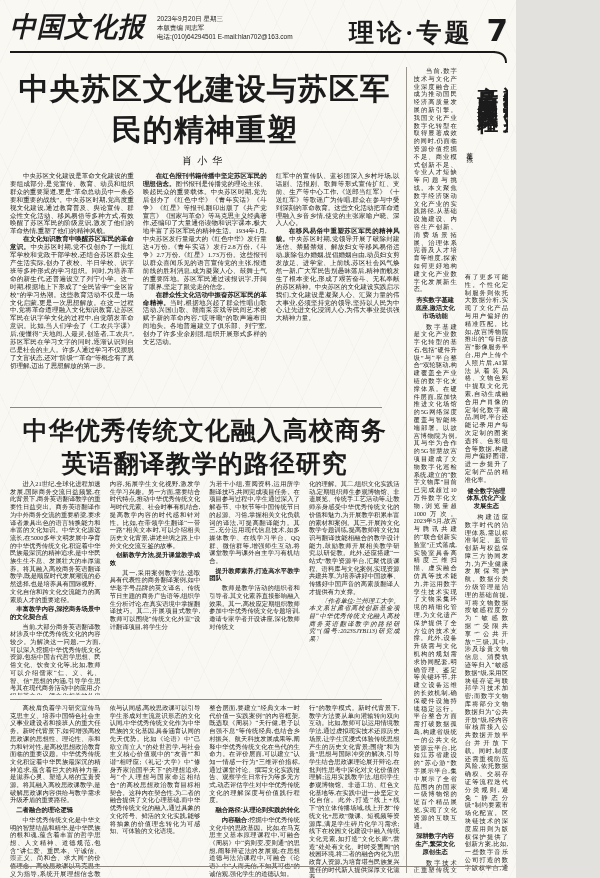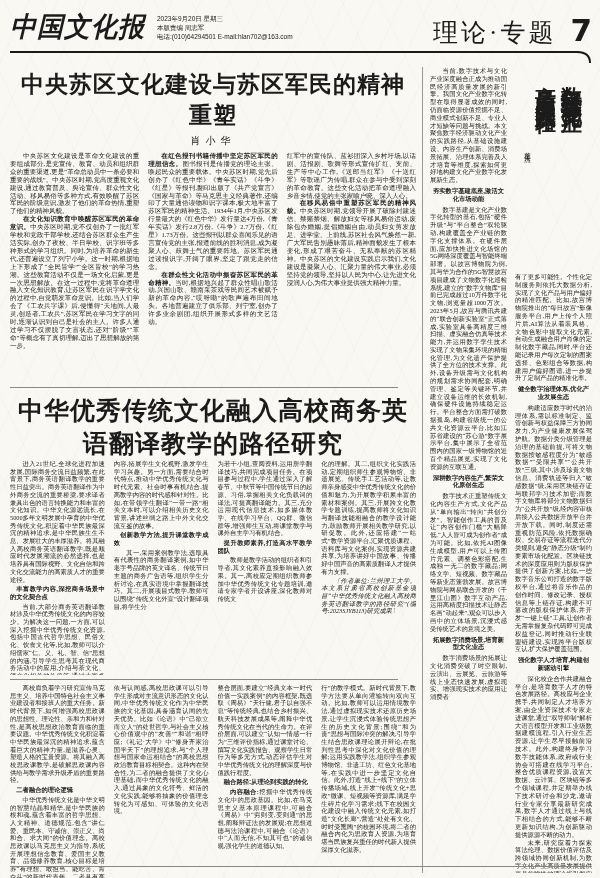--- a/index.html
+++ b/index.html
@@ -4,60 +4,60 @@
 <style>
   html,body{margin:0;padding:0;}
   body{
     width:600px;height:878px;
     background:#e3e1dd;
     font-family:"Liberation Serif",serif;
     color:#1b1b1b;
     -webkit-font-smoothing:antialiased;
   }
   .page{
-    position:relative;width:600px;height:878px;overflow:hidden;
+    position:relative;width:516px;height:878px;overflow:hidden;
     background:
       repeating-linear-gradient(115deg, rgba(120,115,105,0.035) 0 1px, transparent 1px 26px),
       repeating-linear-gradient(65deg, rgba(120,115,105,0.03) 0 1px, transparent 1px 34px),
       #faf8f3;
     box-sizing:border-box;
     padding:8px 8px 0 10px;
   }
   
   .header{display:flex;align-items:flex-start;margin-bottom:2px;}
   .masthead{
     font-family:"DejaVu Serif",serif;font-weight:bold;font-style:italic;
     font-size:26px;letter-spacing:1px;line-height:38px;white-space:nowrap;
     transform:scaleY(1.05);
   }
   .head-info{margin-left:12px;padding-top:6px;font-family:"Liberation Sans",sans-serif;}
   .head-info div{font-size:6.5px;line-height:9px;color:#222;white-space:nowrap;}
   .head-right{margin-left:auto;display:flex;align-items:baseline;padding-top:8px;}
-  .section-title{font-family:"Liberation Serif",serif;font-weight:normal;font-size:25px;letter-spacing:3px;white-space:nowrap;}
+  .section-title{font-family:"Liberation Serif",serif;font-weight:bold;font-size:25px;letter-spacing:3px;white-space:nowrap;}
   .page-num{font-family:"DejaVu Sans",sans-serif;font-weight:bold;font-size:31px;margin-left:14px;line-height:28px;}
   .header-rule{position:relative;height:13px;margin-bottom:3px;}
   .header-rule .bar{position:absolute;top:0;left:0;right:13px;height:2px;background:#1a1a1a;}
   .header-rule svg{position:absolute;right:0;top:0;}
   
   .content{display:flex;height:806px;}
   .left-region{width:406px;display:flex;flex-direction:column;}
   .sidebar{flex:1;margin-left:6px;border-left:1px solid #9a968e;padding-left:7px;display:flex;gap:8px;}
   
   .a-title{font-family:"Liberation Sans",sans-serif;font-weight:900;text-align:center;letter-spacing:1px;margin:2px 0 0 0;}
   .a-author{text-align:center;font-size:10px;letter-spacing:5px;margin:3px 0 4px 0;color:#222;}
   .cols{display:flex;gap:9px;overflow:hidden;}
   .col{flex:1;overflow:hidden;text-align:justify;font-size:6.5px;line-height:7.9px;color:#1c1c1c;}
   .para{margin:0;text-indent:2em;}
   .para.cont{text-indent:0;}
   .lead{font-weight:bold;}
   .subhead{font-weight:bold;margin:2px 0;text-indent:1em;font-family:"Liberation Sans",sans-serif;}
   .attr{font-style:italic;text-indent:2em;margin:1px 0 0 0;}
   .rule{border:none;border-top:1px solid #8d887f;margin:4px 18px 4px 0;}
   
-  .main-art .a-title{font-size:23px;}
+  .main-art .a-title{font-size:30px;}
   .main-art .cols{height:231px;}
   
   .mid-art .a-title,.bot-art .a-title{font-size:25px;}
   .mid-art .cols,.bot-art .cols{height:215px;}
   .mid-art .col,.bot-art .col{font-size:6.3px;line-height:7.7px;}
   
   .sb-col{flex:1;overflow:hidden;text-align:justify;font-size:6.3px;line-height:7.8px;color:#1c1c1c;}
   .sb-col .subhead{text-align:center;text-indent:0;margin:3px 0;}
   .vtitle{
     height:196px;writing-mode:vertical-rl;margin:2px auto 8px auto;

